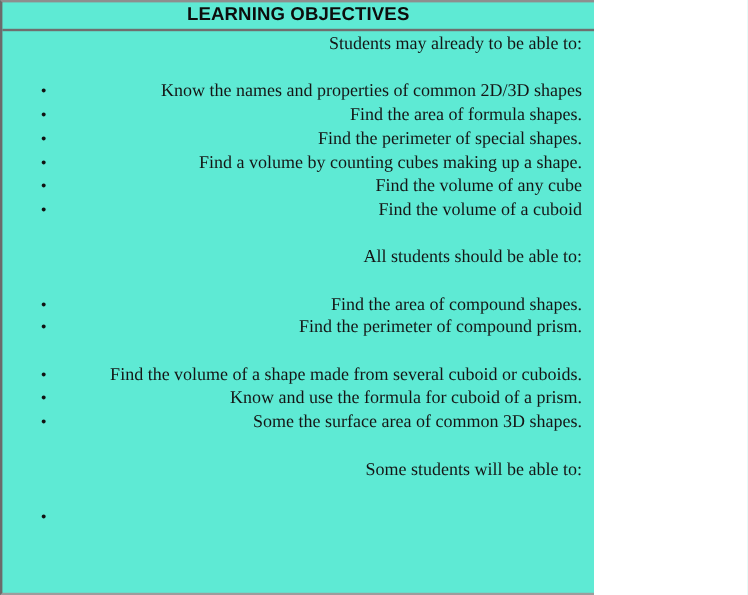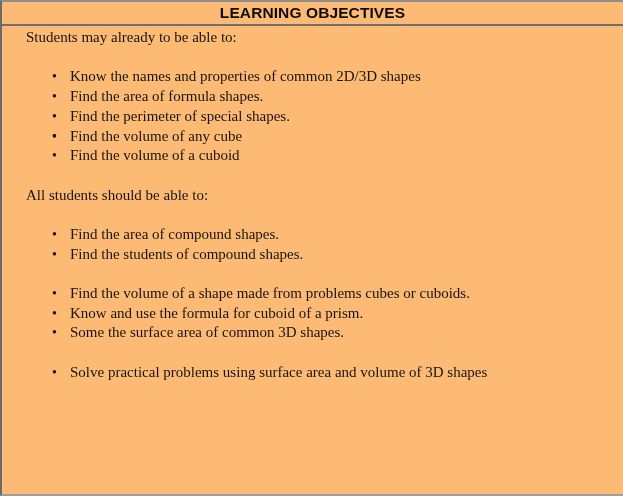--- a/index.html
+++ b/index.html
@@ -3,42 +3,43 @@
 <meta charset="utf-8">
 <style>
   html, body { margin:0; padding:0; background:#ffffff; }
   body {
     width:623px; height:496px; overflow:hidden;
     font-family:"Liberation Serif", serif;
     -webkit-font-smoothing:antialiased;
   }
   .sheet {
     position:relative;
-    width:623px; height:496px;
+    width:495px; height:496px;
     box-sizing:border-box;
-    background:#fdba74;
+    background:#5eead4;
     border-top:2px solid #8e8e8e;
     border-left:2px solid #6b6b6b;
     border-bottom:2px solid #9d9d9d;
     color:#151515;
+    text-align:right;
   }
   .header-row {
     height:22px;
     display:flex; align-items:center; justify-content:center;
     border-bottom:2px solid #6f6f6f;
   }
   .header-row .title {
     font-family:"Liberation Sans", sans-serif;
     font-weight:bold;
     font-size:15.5px;
     letter-spacing:0.1px;
     color:#0d0d0d;
   }
   .doc-body {
-    padding:2px 10px 0 24px;
+    padding:2px 10px 0 6px;
     font-size:15px;
     line-height:19.7px;
   }
   .section-heading {
     margin:0 0 19.7px 0;
   }
   ul.objectives {
     list-style:none;
     margin:0 0 19.7px 0;
     padding:0;
@@ -75,59 +76,60 @@
       <li>
         <span class="bullet-dot">•</span>
         <span>Find the area of formula shapes.</span>
       </li>
       <li>
         <span class="bullet-dot">•</span>
         <span>Find the perimeter of special shapes.</span>
       </li>
       <li>
         <span class="bullet-dot">•</span>
+        <span>Find a volume by counting cubes making up a shape.</span>
       </li>
       <li>
         <span class="bullet-dot">•</span>
         <span>Find the volume of any cube</span>
       </li>
       <li>
         <span class="bullet-dot">•</span>
         <span>Find the volume of a cuboid</span>
       </li>
     </ul>
 
     <p class="section-heading">All students should be able to:</p>
     <ul class="objectives">
       <li>
         <span class="bullet-dot">•</span>
         <span>Find the area of compound shapes.</span>
       </li>
       <li>
         <span class="bullet-dot">•</span>
-        <span>Find the students of compound shapes.</span>
+        <span>Find the perimeter of compound prism.</span>
       </li>
     </ul>
 
     <ul class="objectives">
       <li>
         <span class="bullet-dot">•</span>
-        <span>Find the volume of a shape made from problems cubes or cuboids.</span>
+        <span>Find the volume of a shape made from several cuboid or cuboids.</span>
       </li>
       <li>
         <span class="bullet-dot">•</span>
         <span>Know and use the formula for cuboid of a prism.</span>
       </li>
       <li>
         <span class="bullet-dot">•</span>
         <span>Some the surface area of common 3D shapes.</span>
       </li>
     </ul>
 
+    <p class="section-heading">Some students will be able to:</p>
     <ul class="objectives">
       <li>
         <span class="bullet-dot">•</span>
-        <span>Solve practical problems using surface area and volume of 3D shapes</span>
       </li>
     </ul>
 
   </div>
 </div>
 
 </body></html>

